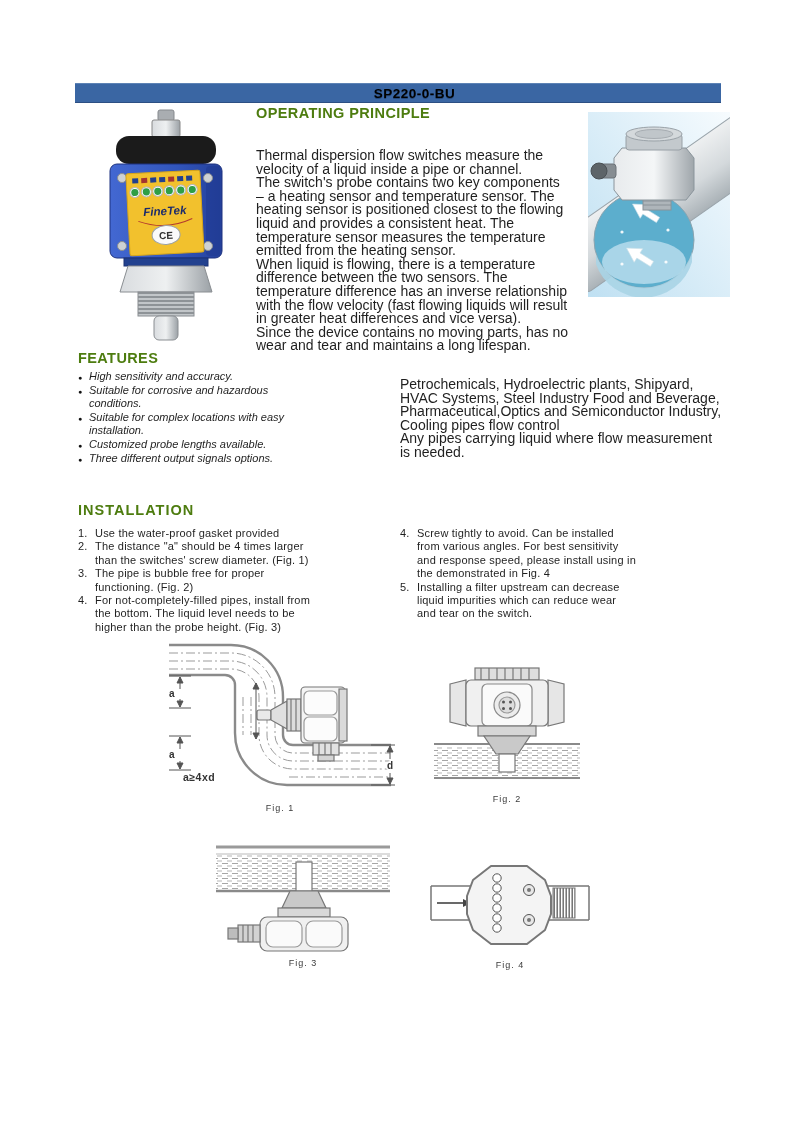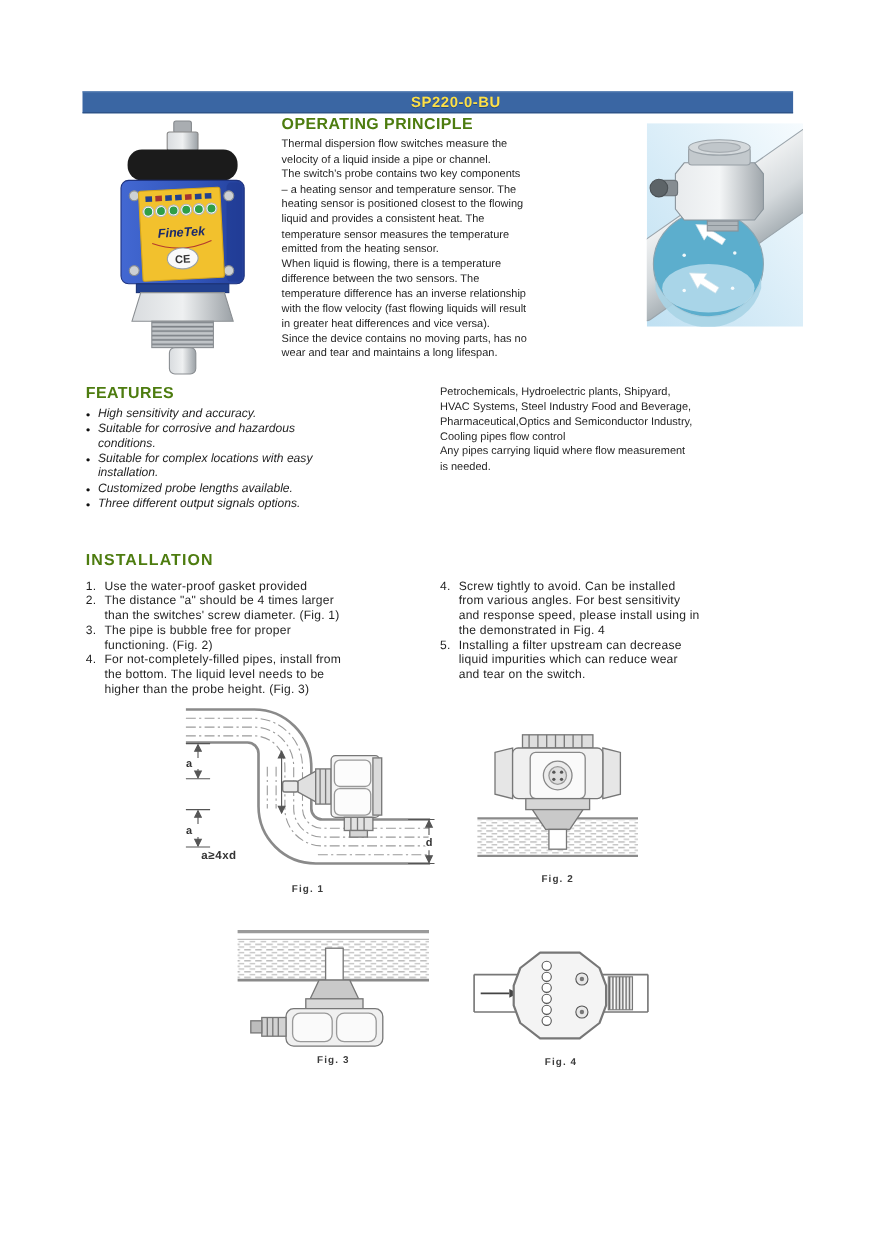--- a/index.html
+++ b/index.html
@@ -6,26 +6,26 @@
   .page{position:relative;width:793px;height:1122px;background:#ffffff;overflow:hidden;
         font-family:"Liberation Sans",sans-serif;color:#222;}
   .abs{position:absolute;}
   svg{display:block;}
   svg text{font-family:"Liberation Sans",sans-serif;}
 
   
   .header-bar{left:75px;top:83px;width:646px;height:18px;background:#3a66a3;
               border-top:1px solid #5d83b5;border-bottom:1px solid #2c4f83;
               text-align:center;}
-  .header-bar span{display:inline-block;color:#fde047;font-weight:bold;font-size:13.5px;
+  .header-bar span{display:inline-block;color:#000000;font-weight:bold;font-size:13.5px;
               line-height:18px;letter-spacing:.5px;text-shadow:0 1px 0 #274a7d;margin-left:33px;}
 
   
   .sec-title{font-weight:bold;font-size:14.5px;color:#4d7c0f;letter-spacing:.4px;margin:0 0 4px 0;}
-  .body-text{font-size:10px;line-height:13.6px;white-space:pre-line;color:#1f1f1f;}
+  .body-text{font-size:14px;line-height:13.6px;white-space:pre-line;color:#1f1f1f;margin-top:28px;}
 
   .op-block{left:256px;top:105px;width:336px;}
   .illus{left:588px;top:112px;}
   .photo{left:86px;top:106px;}
 
   .features{left:78px;top:350px;width:326px;}
   .features ul{list-style:none;margin:3px 0 0 0;padding:0;font-style:italic;}
   .features li{position:relative;padding-left:11px;font-size:11px;line-height:13.6px;
                white-space:pre-line;color:#1f1f1f;}
   .features li::before{content:"●";position:absolute;left:0;top:1px;font-size:7px;line-height:13.6px;color:#111;}
@@ -39,21 +39,21 @@
   .inst-item{display:flex;font-size:11px;line-height:13.4px;letter-spacing:.2px;color:#1f1f1f;}
   .inst-num{width:17px;flex:none;}
   .inst-text{flex:1;white-space:pre-line;}
 
   
   .figure{display:flex;flex-direction:column;align-items:center;}
   .fig1{left:163px;top:641px;}
   .fig2{left:432px;top:664px;}
   .fig3{left:212px;top:842px;}
   .fig4{left:427px;top:862px;}
-  .fig-caption{font-size:9px;letter-spacing:1px;color:#3c3c3c;margin-top:4px;text-align:center;font-weight:bold;}
+  .fig-caption{font-size:9px;letter-spacing:1px;color:#3c3c3c;margin-top:4px;text-align:center;}
 </style>
 </head>
 <body>
 
 <div class="page">
 
   <div class="abs header-bar">
     <span>SP220-0-BU</span>
   </div>
 

